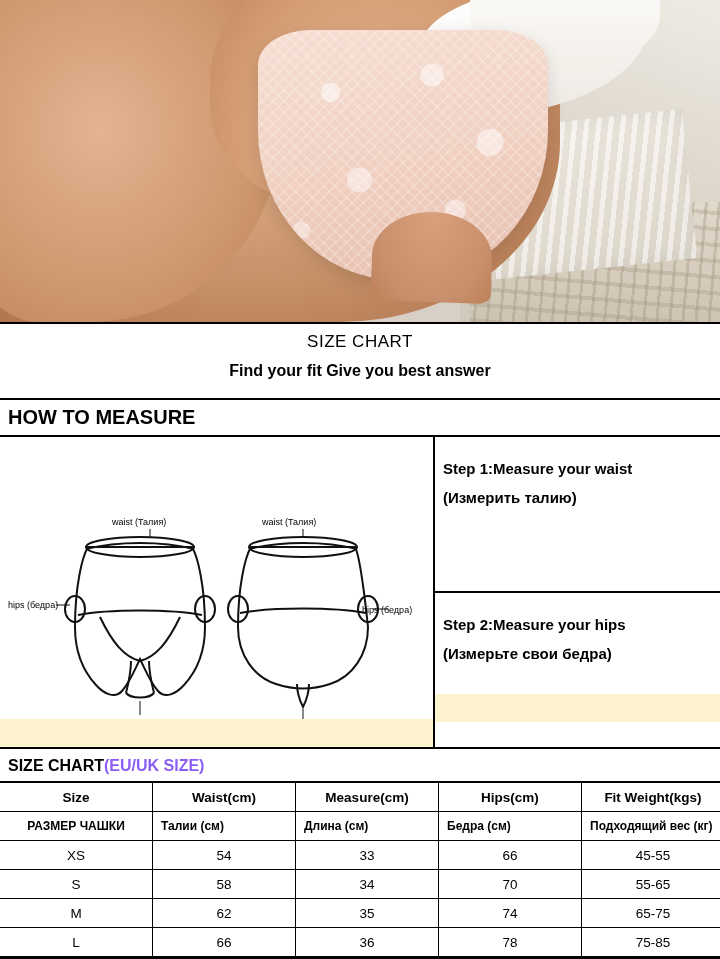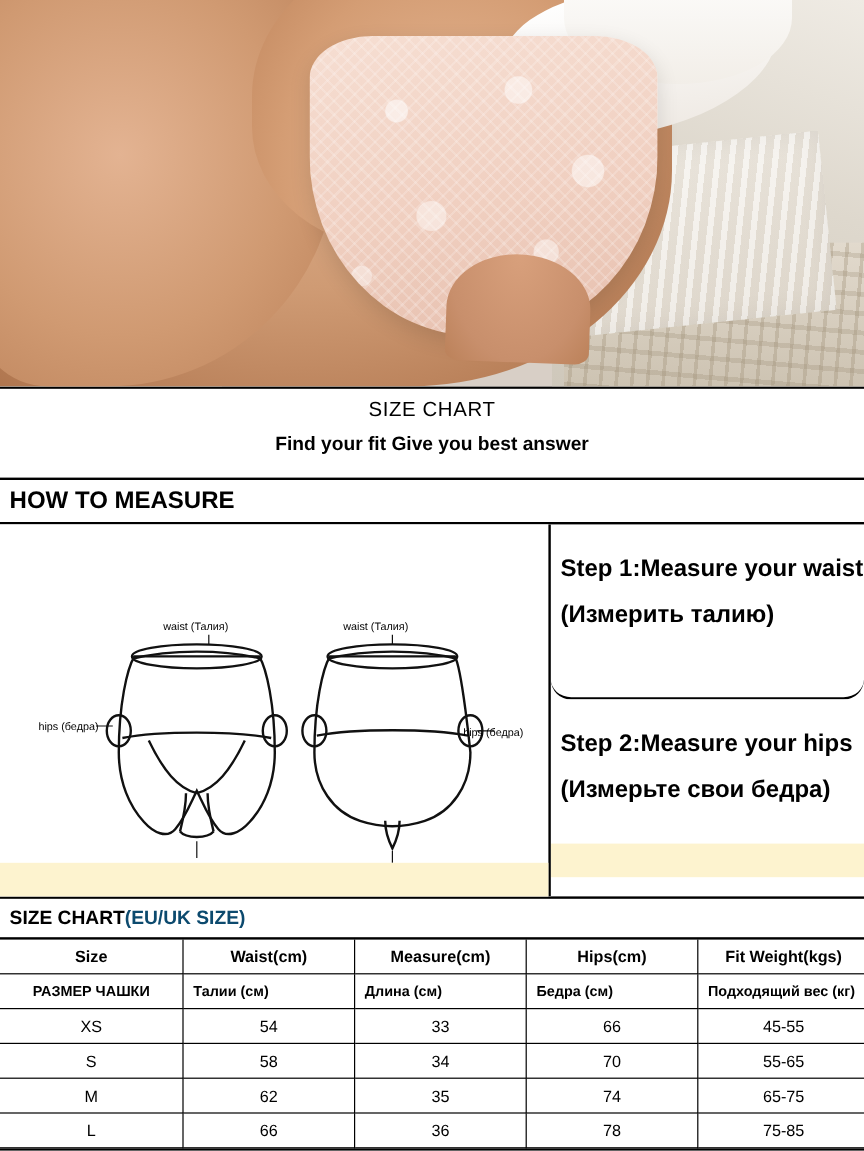--- a/index.html
+++ b/index.html
@@ -164,40 +164,38 @@
   .measure-row {
     display: flex;
     border-bottom: 2px solid #000;
     height: 310px;
   }
   .measure-left {
     width: 433px;
     border-right: 2px solid #000;
     position: relative;
     background: #fff;
-    padding-left: 24px;
   }
   .measure-left .band {
     position: absolute;
     left: 0; right: 0; bottom: 0;
     height: 28px;
     background: #fdf3cf;
   }
   .measure-right {
     flex: 1;
     display: flex;
     flex-direction: column;
   }
   .step {
     flex: 1;
     padding: 18px 0 16px 8px;
-    font-size: 20px;
+    font-size: 15px;
     font-weight: bold;
     line-height: 1.9;
-    border-radius: 17px;
   }
   .step.first { border-bottom: 2px solid #000; }
   .step .band2 {
     margin-top: 26px;
     height: 28px;
     background: #fdf3cf;
     margin-left: -8px;
   }
 
   .diagram-caption {
@@ -205,21 +203,21 @@
     fill: #000;
   }
 
   
   .table-title {
     font-size: 16px;
     font-weight: bold;
     padding: 8px 0 6px 8px;
     border-bottom: 2px solid #000;
   }
-  .table-title .red { color: #0c4a6e; }
+  .table-title .red { color: #8b5cf6; }
   table {
     border-collapse: collapse;
     width: 720px;
     table-layout: fixed;
   }
   table td {
     border: 1px solid #000;
     border-left: none;
     border-top: none;
     text-align: center;

